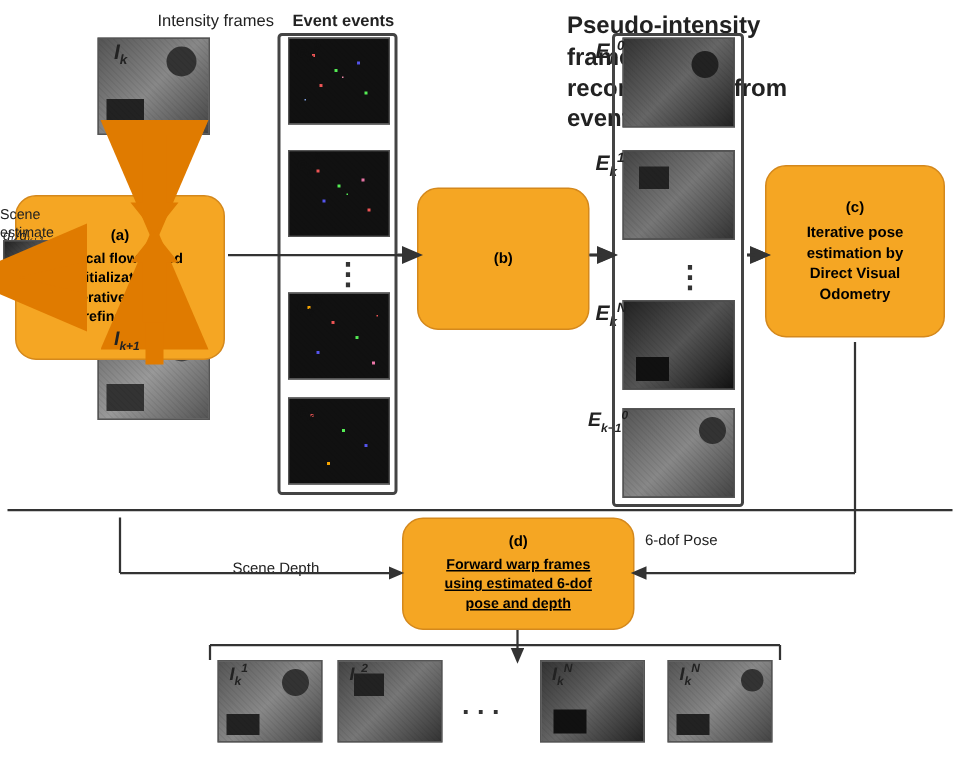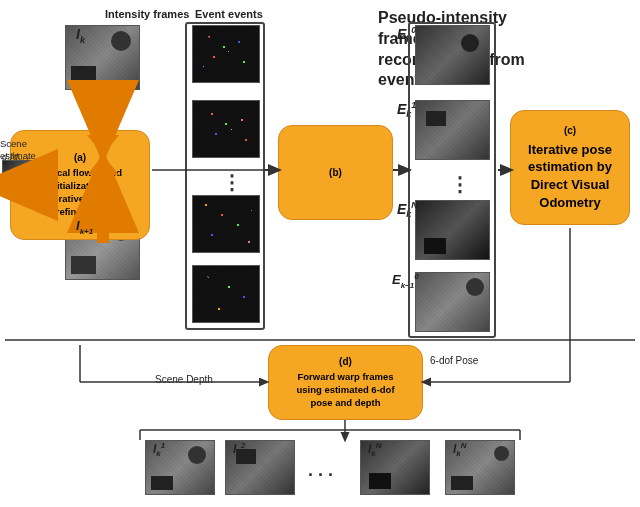--- a/index.html
+++ b/index.html
@@ -82,21 +82,21 @@
       width: 640px;
       height: 507px;
       pointer-events: none;
     }
   </style>
 </head>
 <body>
 
 <div class="diagram-container">
 
-  <div class="label" style="top:8px; left:68px; font-size:11px; font-weight:bold;padding-left:37px;">Intensity frames</div>
+  <div class="label" style="top:8px; left:68px; font-size:11px; font-weight:normal;padding-left:37px;">Intensity frames</div>
 
   <div class="label" style="top:8px; left:195px; font-size:11px; font-weight:bold;">Event events</div>
 
   <div class="label" style="top:8px; left:378px; font-size:16px; font-weight:bold; width:180px; line-height:1.3;">
     Pseudo-intensity frames<br>reconstructed from events
   </div>
 
   <div class="img-box img-box-med" style="top:25px; left:65px; width:75px; height:65px;">
     <div style="position:absolute;inset:0;background:linear-gradient(135deg,#555 0%,#888 50%,#444 100%);"></div>
     <div style="position:absolute;top:5px;right:8px;width:20px;height:20px;background:#333;border-radius:50%;"></div>
@@ -198,40 +198,40 @@
     <div style="position:absolute;inset:0;background:linear-gradient(135deg,#555 0%,#888 50%,#444 100%);"></div>
     <div style="position:absolute;top:5px;right:5px;width:18px;height:18px;background:#333;border-radius:50%;"></div>
   </div>
   <div class="label label-italic" style="top:272px; left:392px; font-size:13px; font-style:italic; font-weight:bold;">E<span style="font-size:8px;vertical-align:sub;">k−1</span><span style="font-size:8px;vertical-align:super;">0</span></div>
 
   <div style="position:absolute; top:22px; left:408px; width:88px; height:316px; border:2px solid #444; border-radius:3px; background:rgba(255,255,255,0.0);"></div>
 
   <div class="process-box" style="top:110px; left:510px; width:120px; height:115px;">
     <div>
       <div style="font-size:10px; font-weight:bold;">(c)</div>
-      <div style="font-size:13px; margin-top:4px; line-height:1.35;">Iterative pose<br>estimation by<br>Direct Visual<br>Odometry</div>
+      <div style="font-size:10px; margin-top:4px; line-height:1.35;">Iterative pose<br>estimation by<br>Direct Visual<br>Odometry</div>
     </div>
   </div>
 
   <div class="label" style="top:138px; left:0px; font-size:9.5px; line-height:1.3; width:65px;">Scene estimate</div>
 
   <div class="label" style="top:152px; left:2px; font-size:9px; font-style:italic;">d<span style="font-size:7px;vertical-align:sub;">k</span>/d<span style="font-size:7px;vertical-align:sub;">k+1</span></div>
 
   <div class="img-box img-box-dark" style="top:160px; left:2px; width:42px; height:35px;">
     <div style="position:absolute;inset:0;background:linear-gradient(135deg,#222 0%,#666 50%,#333 100%);"></div>
   </div>
 
   <div class="label" style="top:374px; left:155px; font-size:10px;">Scene Depth</div>
 
   <div class="label" style="top:355px; left:430px; font-size:10px;">6-dof Pose</div>
 
   <div class="process-box" style="top:345px; left:268px; width:155px; height:75px;">
     <div>
       <div style="font-size:10px; font-weight:bold;">(d)</div>
-      <div style="font-size:9.5px; margin-top:3px; line-height:1.35;">Forward warp frames<br>using estimated 6-dof<br>pose and depth</div>
+      <div style="font-size:9.5px; margin-top:3px; line-height:1.35;text-decoration:underline;">Forward warp frames<br>using estimated 6-dof<br>pose and depth</div>
     </div>
   </div>
 
 
   <div class="img-box img-box-med" style="top:440px; left:145px; width:70px; height:55px;">
     <div style="position:absolute;inset:0;background:linear-gradient(135deg,#555 0%,#888 50%,#444 100%);"></div>
     <div style="position:absolute;top:5px;right:8px;width:18px;height:18px;background:#333;border-radius:50%;"></div>
     <div style="position:absolute;bottom:4px;left:5px;width:22px;height:14px;background:#222;"></div>
   </div>
   <div class="label label-italic" style="top:441px; left:153px; font-size:12px; z-index:10;">I<span style="font-size:8px;vertical-align:sub;">k</span><span style="font-size:8px;vertical-align:super;">1</span></div>

